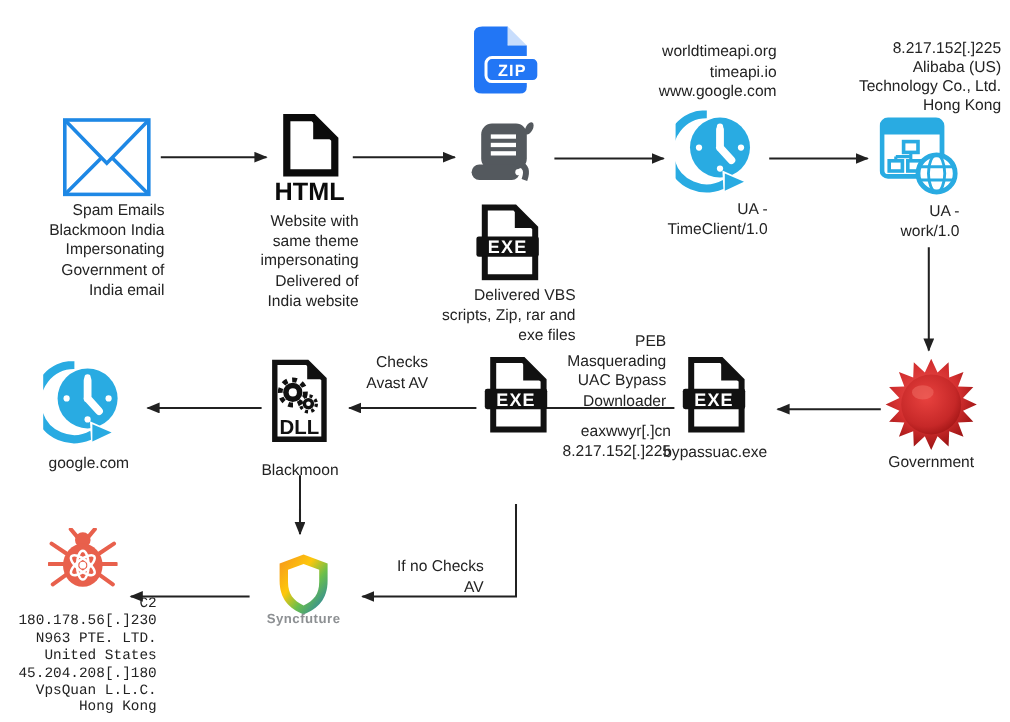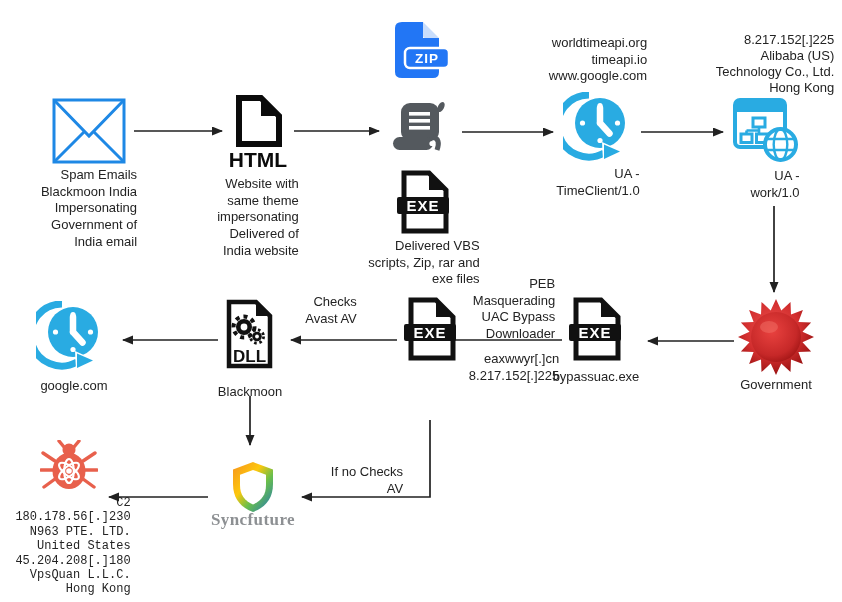--- a/index.html
+++ b/index.html
@@ -3,22 +3,22 @@
 <meta charset="utf-8">
 <style>
   html,body{margin:0;padding:0;background:#fff;}
   #canvas{position:relative;width:842px;height:602px;background:#ffffff;overflow:hidden;
           font-family:"Liberation Sans",sans-serif;color:#232323;}
   .lbl{position:absolute;transform:translateX(-50%);text-align:right;font-size:13px;
        line-height:1.28;white-space:pre-line;width:max-content;color:#232323;}
   .lbl.small{font-size:12px;line-height:1.2;font-family:Liberation Mono, monospace;}
   .lbl.tight{line-height:1.22;}
   .icon{position:absolute;}
-  .wordmark{position:absolute;transform:translateX(-50%);font-size:17px;font-weight:bold;
-            color:#8d9093;letter-spacing:.4px;width:max-content;font-family:Liberation Serif, serif;}
+  .wordmark{position:absolute;transform:translateX(-50%);font-size:11px;font-weight:bold;
+            color:#8d9093;letter-spacing:.4px;width:max-content;}
   svg text{font-family:"Liberation Sans",sans-serif;}
   #connectors{position:absolute;left:0;top:0;pointer-events:none;}
 </style>
 </head>
 <body>
 
 <div id="canvas">
 
   <svg id="connectors" width="842" height="602">
     <defs>

